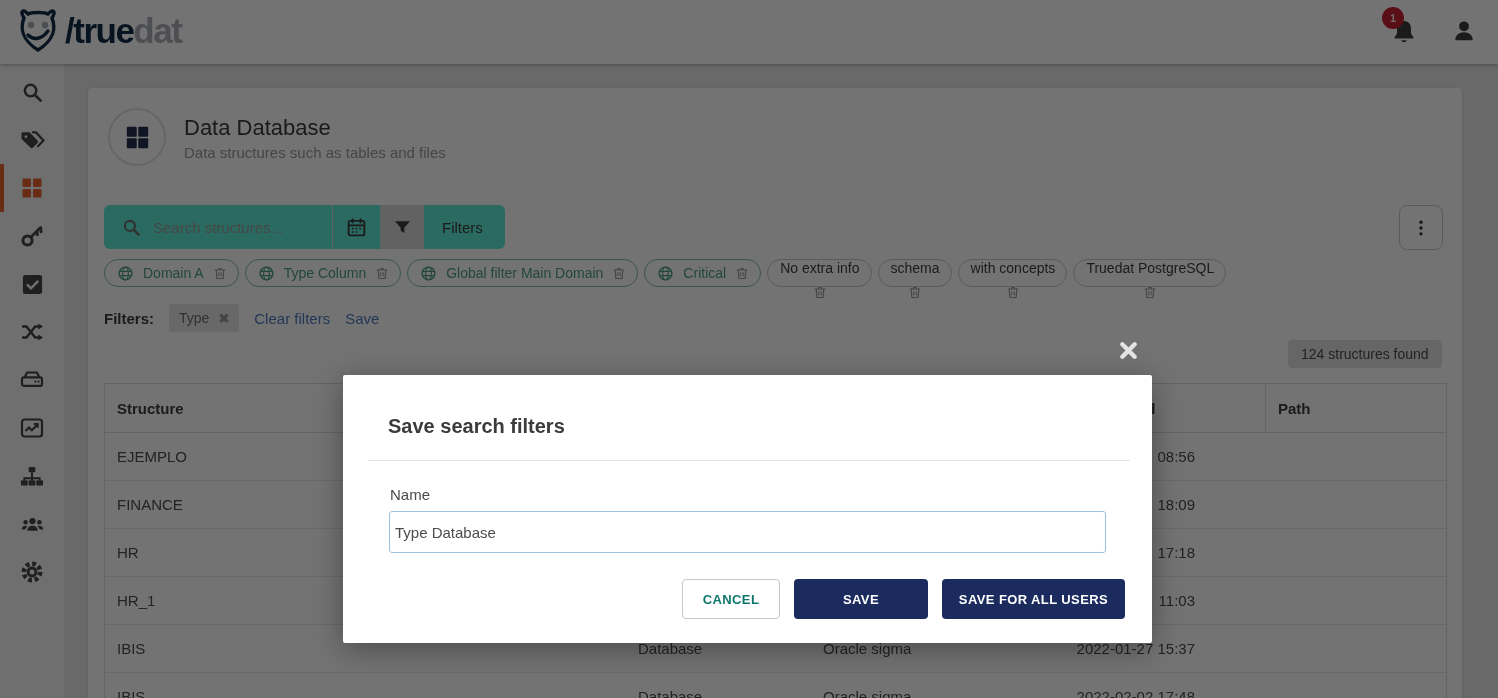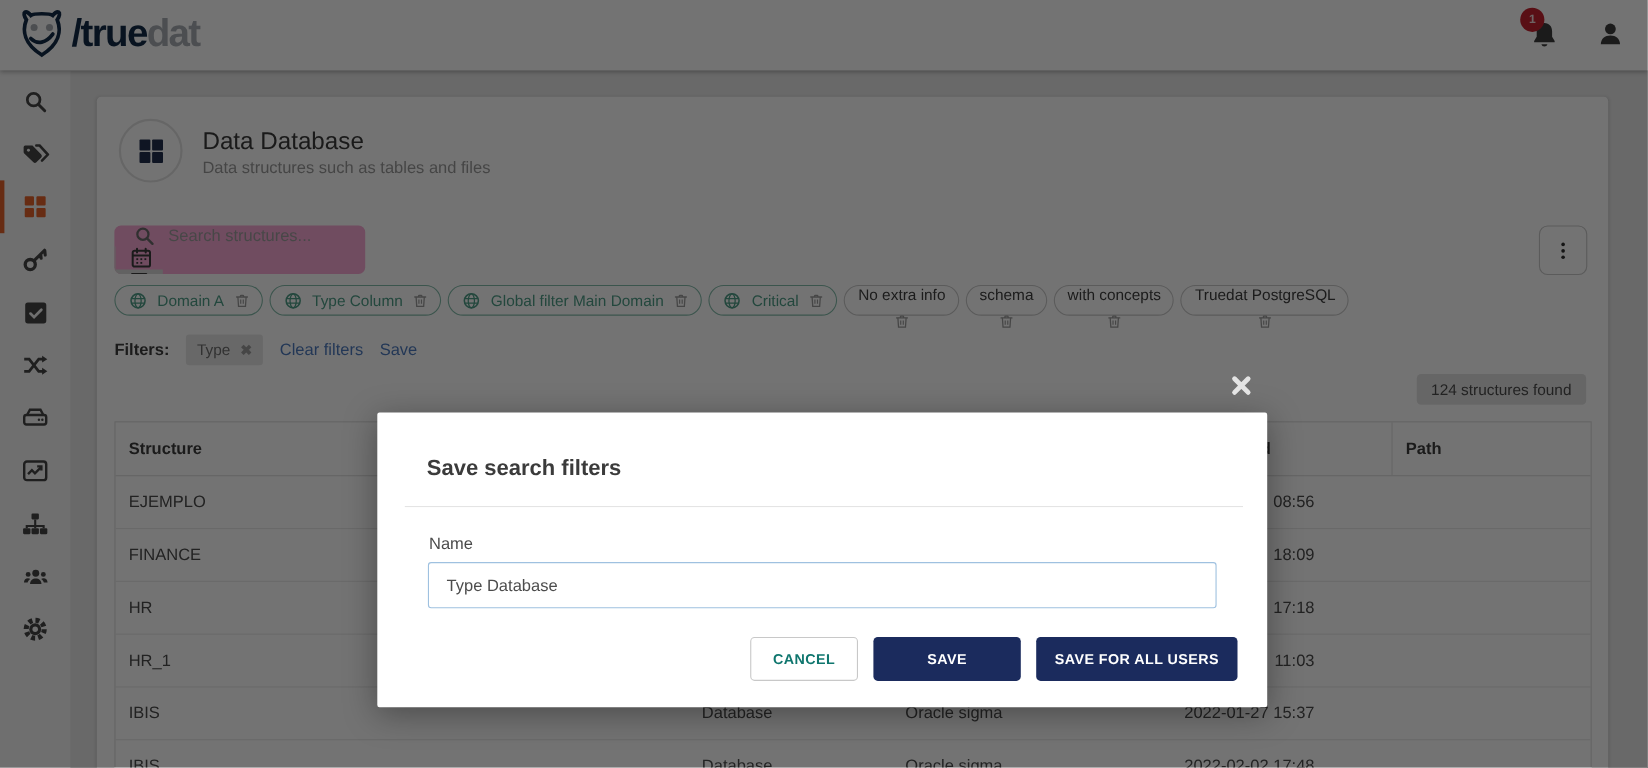--- a/index.html
+++ b/index.html
@@ -29,21 +29,21 @@
   
   .card { position:absolute; left:88px; top:88px; width:1374px; height:610px; background:#fff;
           border-radius:4px 4px 0 0; box-shadow:0 1px 3px rgba(0,0,0,.15); }
   .ph-circle { position:absolute; left:20px; top:20px; width:58px; height:58px; border:2px solid #e3e3e3;
                border-radius:50%; display:flex; align-items:center; justify-content:center; color:#22304f; }
   .page-title { position:absolute; left:96px; top:27px; font-size:22px; color:#3b3b3b; }
   .page-subtitle { position:absolute; left:96px; top:56px; font-size:15px; color:#9a9a9a; }
 
   
   .toolbar { position:absolute; left:16px; top:117px; height:44px; display:flex; align-items:stretch;
-             background:#f9a8d4; border-radius:6px; overflow:hidden;flex-direction:column; }
+             background:#5eead4; border-radius:6px; overflow:hidden; }
   .search-box { display:flex; align-items:center; width:228px; padding-left:18px; gap:12px; color:#6b6b6b; }
   .search-input { border:none; background:transparent; font-size:15px; color:#444; width:168px; outline:none;
                   font-family:"Liberation Sans", sans-serif; }
   .search-input::placeholder { color:#9e9e9e; }
   .tb-btn { width:48px; display:flex; align-items:center; justify-content:center; color:#3c3c3c; cursor:pointer; }
   .tb-btn.cal { border-left:1px solid #d8d8d8; }
   .tb-btn.funnel { background:#dadada; width:44px; }
   .filters-label { display:flex; align-items:center; padding:0 22px 0 18px; font-size:15px; font-weight:400;
                    color:#3c3c3c; cursor:pointer; }
   .kebab { position:absolute; left:1311px; top:117px; width:44px; height:45px; border:1px solid #c9c9c9;
@@ -84,21 +84,21 @@
 
   
   .overlay { position:absolute; inset:0; background:rgba(0,0,0,.55); z-index:10; }
   .modal-close { position:absolute; left:1119px; top:341px; z-index:21; color:#e4e4e4; cursor:pointer; }
   .modal { position:absolute; left:343px; top:375px; width:809px; height:268px; background:#fff; z-index:20;
            border-radius:2px; box-shadow:0 6px 30px rgba(0,0,0,.35); }
   .modal-title { position:absolute; left:45px; top:40px; font-size:20px; font-weight:600; color:#3b3b3b; }
   .modal-divider { position:absolute; left:25px; top:85px; width:762px; height:1px; background:#e4e4e4; }
   .modal-name-label { position:absolute; left:47px; top:111px; font-size:15px; color:#4a4a4a; }
   .modal-input { position:absolute; left:46px; top:136px; width:717px; height:42px; border:1px solid #9fc1e0;
-                 border-radius:3px; padding:0 16px; font-size:15px; color:#4c4c4c; outline:none;
+                 border-radius:3px; padding:0 5px; font-size:15px; color:#4c4c4c; outline:none;
                  font-family:"Liberation Sans", sans-serif; }
   .modal-buttons { position:absolute; right:27px; top:204px; display:flex; gap:14px; }
   .btn { height:40px; border-radius:4px; font-size:13px; font-weight:bold; letter-spacing:.4px;
          display:flex; align-items:center; justify-content:center; cursor:pointer;
          font-family:"Liberation Sans", sans-serif; border:none; }
   .btn.cancel { width:98px; background:#fff; border:1px solid #c8c8c8; color:#0f766e; }
   .btn.primary { background:#1b2b5d; color:#fff; }
   .btn.save { width:134px; }
   .btn.saveall { width:183px; }
 

